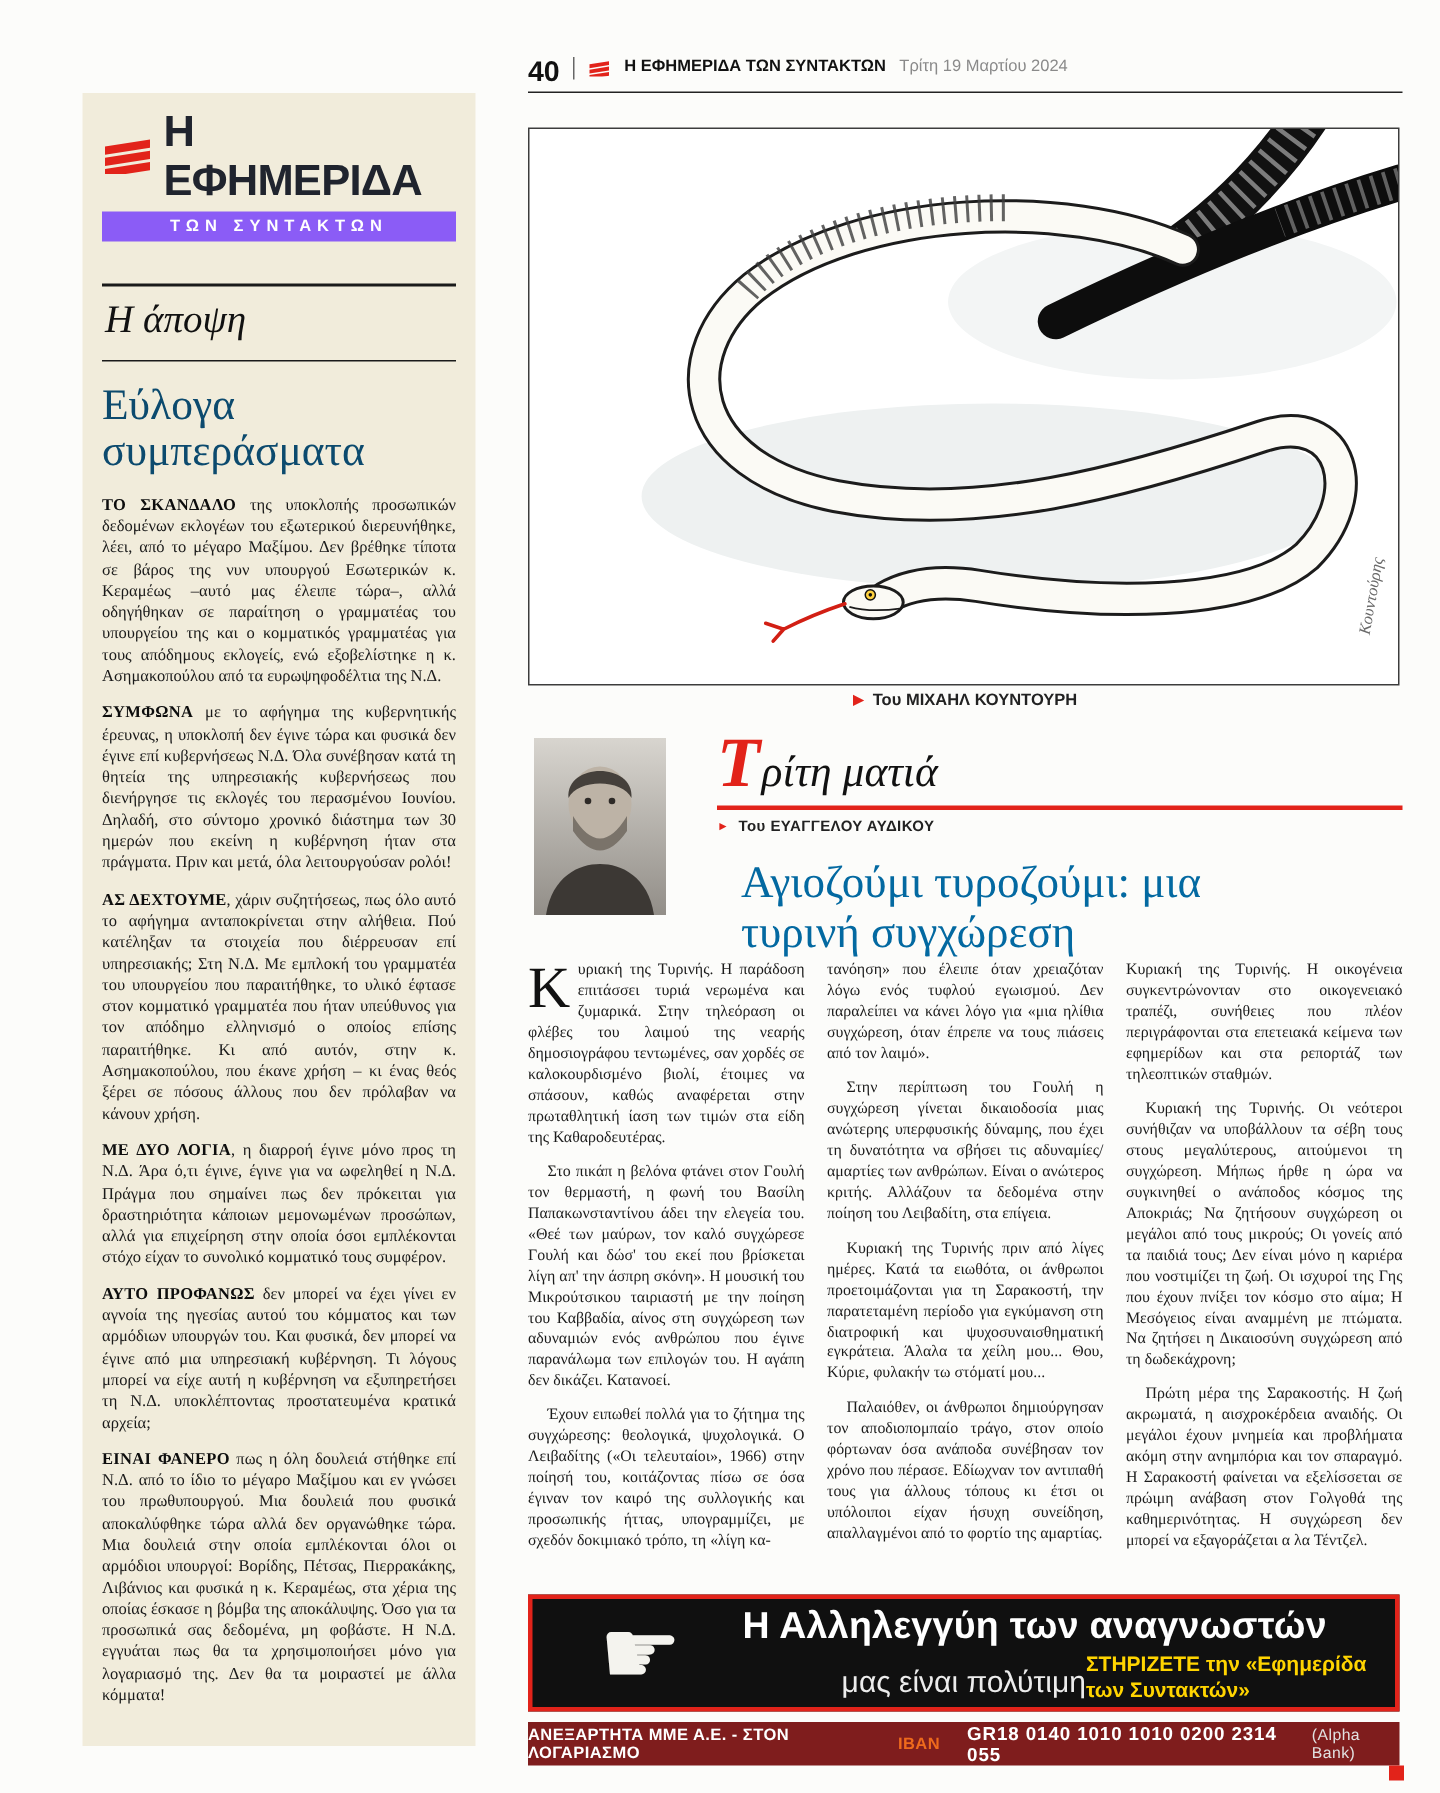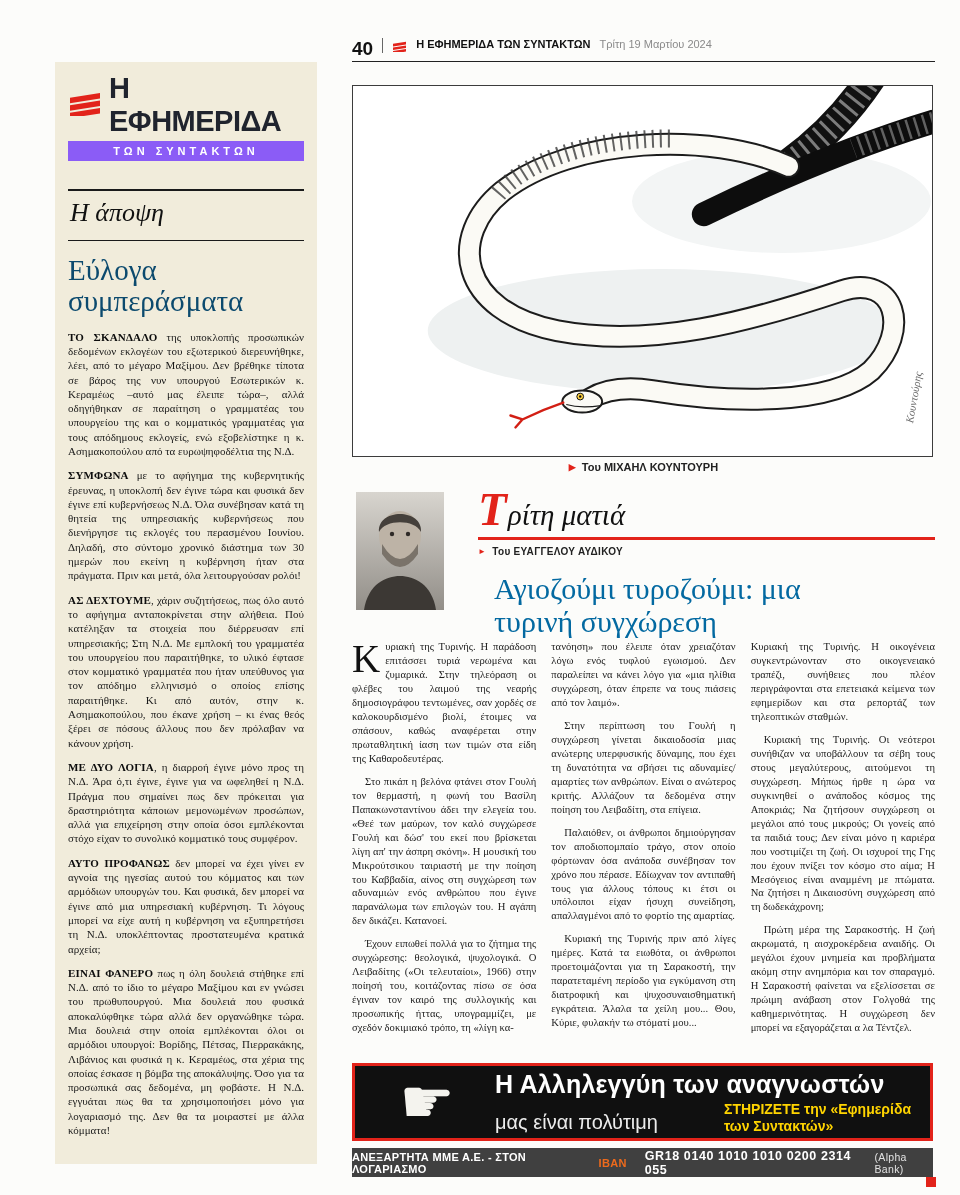--- a/index.html
+++ b/index.html
@@ -54,26 +54,26 @@
   .dropcap{float:left;font-size:39px;line-height:31px;padding:3px 5px 0 0;color:#111}
 
   
   .banner{position:absolute;left:352px;top:1063px;width:581px;height:78px;background:#101010;
           border:3px solid #e2231a;box-sizing:border-box;display:flex;align-items:center;
           padding:0 16px;gap:12px;font-family:"Liberation Sans",sans-serif}
   .hand{flex:0 0 112px;text-align:center;font-family:"DejaVu Sans",sans-serif;font-size:62px;
         line-height:1;color:#f4f3ee}
   .banner-main{flex:1}
   .b1{color:#fff;font-weight:700;font-size:25px;letter-spacing:0.2px}
-  .brow{display:flex;justify-content:space-between;align-items:flex-end;margin-top:2px}
+  .brow{display:flex;justify-content:flex-end;align-items:flex-end;margin-top:2px}
   .b2{color:#ececec;font-size:20px}
   .b3{color:#ffd400;font-weight:700;font-size:14px;line-height:1.18;width:190px}
 
   
-  .account{position:absolute;left:352px;top:1148px;width:581px;height:29px;background:#404040;color:#fff;
+  .account{position:absolute;left:352px;top:1148px;width:581px;height:29px;background:#7f1d1d;color:#fff;
            display:flex;align-items:center;justify-content:center;gap:18px;box-sizing:border-box;
            font-family:"Liberation Sans",sans-serif;font-size:11px;font-weight:700;letter-spacing:0.3px}
   .iban-label{color:#ee6a1c}
   .iban{font-size:12.5px;letter-spacing:0.6px}
   .bank{font-weight:400;font-size:10.5px;color:#e2e2e2}
 
   .corner-square{position:absolute;left:926px;top:1177px;width:10px;height:10px;background:#e2231a}
 </style>
 </head>
 <body>
@@ -193,22 +193,22 @@
 
   <section class="article-body">
     <div class="col">
       <p class="first"><span class="dropcap">Κ</span><span>υριακή της Τυρινής. Η παράδοση επιτάσσει τυριά νερωμένα και ζυμαρικά. Στην τηλεόραση οι φλέβες του λαιμού της νεαρής δημοσιογράφου τεντωμένες, σαν χορδές σε καλοκουρδισμένο βιολί, έτοιμες να σπάσουν, καθώς αναφέρεται στην πρωταθλητική ίαση των τιμών στα είδη της Καθαροδευτέρας.</span></p>
       <p>Στο πικάπ η βελόνα φτάνει στον Γουλή τον θερμαστή, η φωνή του Βασίλη Παπακωνσταντίνου άδει την ελεγεία του. «Θεέ των μαύρων, τον καλό συγχώρεσε Γουλή και δώσ' του εκεί που βρίσκεται λίγη απ' την άσπρη σκόνη». Η μουσική του Μικρούτσικου ταιριαστή με την ποίηση του Καββαδία, αίνος στη συγχώρεση των αδυναμιών ενός ανθρώπου που έγινε παρανάλωμα των επιλογών του. Η αγάπη δεν δικάζει. Κατανοεί.</p>
       <p>Έχουν ειπωθεί πολλά για το ζήτημα της συγχώρεσης: θεολογικά, ψυχολογικά. Ο Λειβαδίτης («Οι τελευταίοι», 1966) στην ποίησή του, κοιτάζοντας πίσω σε όσα έγιναν τον καιρό της συλλογικής και προσωπικής ήττας, υπογραμμίζει, με σχεδόν δοκιμιακό τρόπο, τη «λίγη κα-</p>
     </div>
     <div class="col">
       <p class="first">τανόηση» που έλειπε όταν χρειαζόταν λόγω ενός τυφλού εγωισμού. Δεν παραλείπει να κάνει λόγο για «μια ηλίθια συγχώρεση, όταν έπρεπε να τους πιάσεις από τον λαιμό».</p>
       <p>Στην περίπτωση του Γουλή η συγχώρεση γίνεται δικαιοδοσία μιας ανώτερης υπερφυσικής δύναμης, που έχει τη δυνατότητα να σβήσει τις αδυναμίες/αμαρτίες των ανθρώπων. Είναι ο ανώτερος κριτής. Αλλάζουν τα δεδομένα στην ποίηση του Λειβαδίτη, στα επίγεια.</p>
+      <p>Κυριακή της Τυρινής πριν από λίγες ημέρες. Κατά τα ειωθότα, οι άνθρωποι προετοιμάζονται για τη Σαρακοστή, την παρατεταμένη περίοδο για εγκύμανση στη διατροφική και ψυχοσυναισθηματική εγκράτεια. Άλαλα τα χείλη μου... Θου, Κύριε, φυλακήν τω στόματί μου...</p>
       <p>Παλαιόθεν, οι άνθρωποι δημιούργησαν τον αποδιοπομπαίο τράγο, στον οποίο φόρτωναν όσα ανάποδα συνέβησαν τον χρόνο που πέρασε. Εδίωχναν τον αντιπαθή τους για άλλους τόπους κι έτσι οι υπόλοιποι είχαν ήσυχη συνείδηση, απαλλαγμένοι από το φορτίο της αμαρτίας.</p>
-      <p>Κυριακή της Τυρινής πριν από λίγες ημέρες. Κατά τα ειωθότα, οι άνθρωποι προετοιμάζονται για τη Σαρακοστή, την παρατεταμένη περίοδο για εγκύμανση στη διατροφική και ψυχοσυναισθηματική εγκράτεια. Άλαλα τα χείλη μου... Θου, Κύριε, φυλακήν τω στόματί μου...</p>
     </div>
     <div class="col">
       <p class="first">Κυριακή της Τυρινής. Η οικογένεια συγκεντρώνονταν στο οικογενειακό τραπέζι, συνήθειες που πλέον περιγράφονται στα επετειακά κείμενα των εφημερίδων και στα ρεπορτάζ των τηλεοπτικών σταθμών.</p>
       <p>Κυριακή της Τυρινής. Οι νεότεροι συνήθιζαν να υποβάλλουν τα σέβη τους στους μεγαλύτερους, αιτούμενοι τη συγχώρεση. Μήπως ήρθε η ώρα να συγκινηθεί ο ανάποδος κόσμος της Αποκριάς; Να ζητήσουν συγχώρεση οι μεγάλοι από τους μικρούς; Οι γονείς από τα παιδιά τους; Δεν είναι μόνο η καριέρα που νοστιμίζει τη ζωή. Οι ισχυροί της Γης που έχουν πνίξει τον κόσμο στο αίμα; Η Μεσόγειος είναι αναμμένη με πτώματα. Να ζητήσει η Δικαιοσύνη συγχώρεση από τη δωδεκάχρονη;</p>
       <p>Πρώτη μέρα της Σαρακοστής. Η ζωή ακρωματά, η αισχροκέρδεια αναιδής. Οι μεγάλοι έχουν μνημεία και προβλήματα ακόμη στην ανημπόρια και τον σπαραγμό. Η Σαρακοστή φαίνεται να εξελίσσεται σε πρώιμη ανάβαση στον Γολγοθά της καθημερινότητας. Η συγχώρεση δεν μπορεί να εξαγοράζεται α λα Τέντζελ.</p>
     </div>
   </section>
 
   <div class="banner">
     <div class="hand">☛</div>

